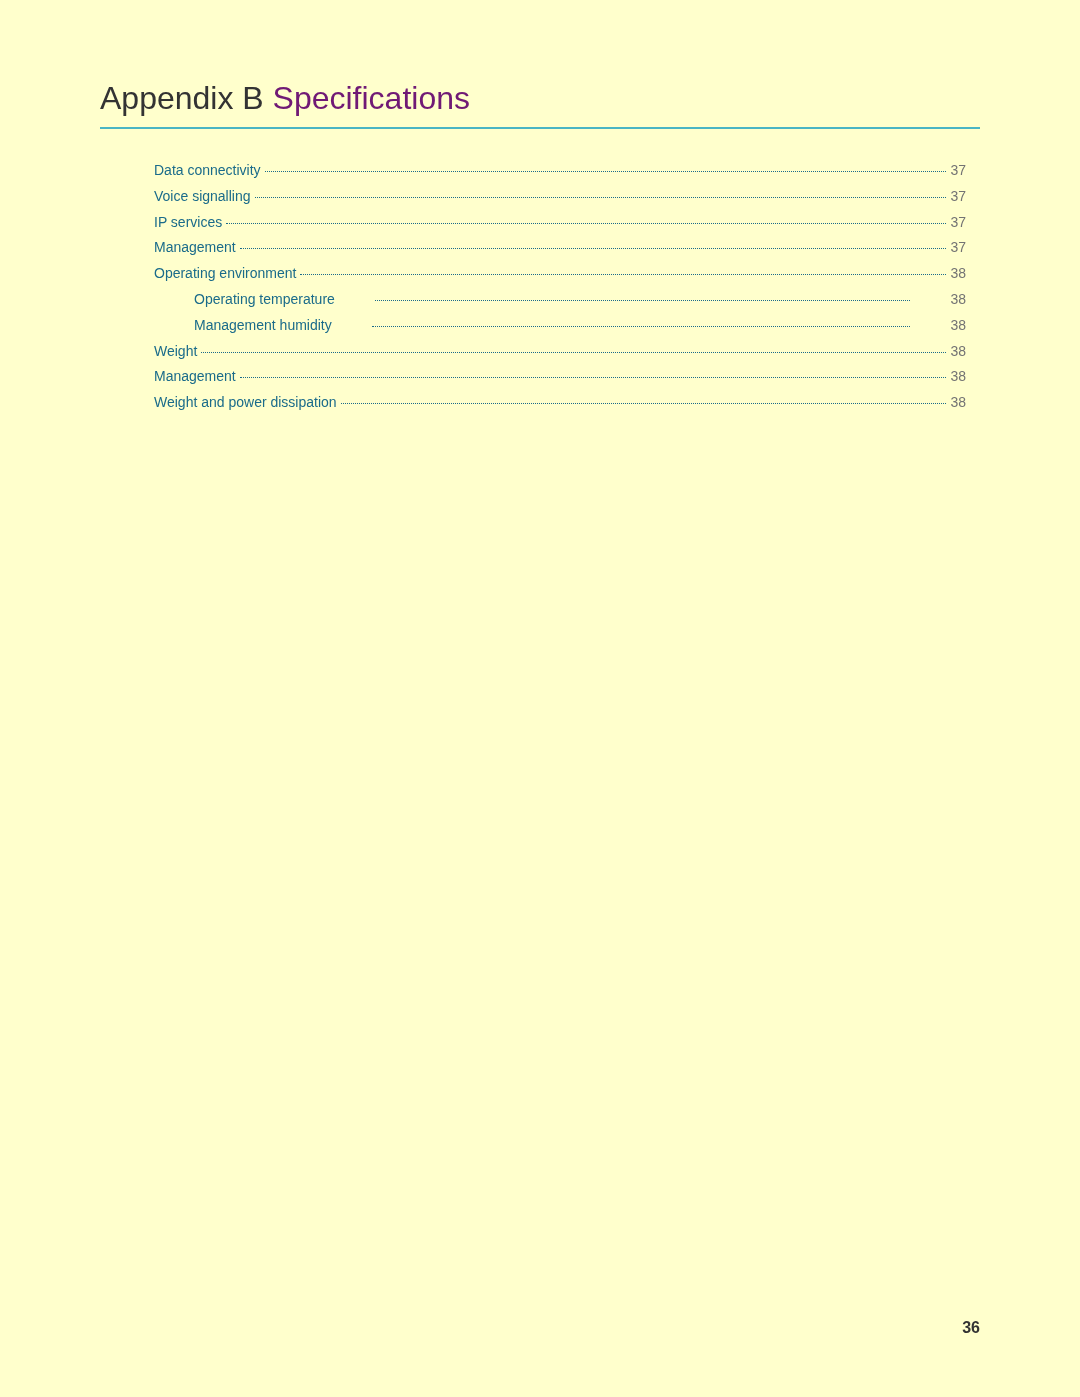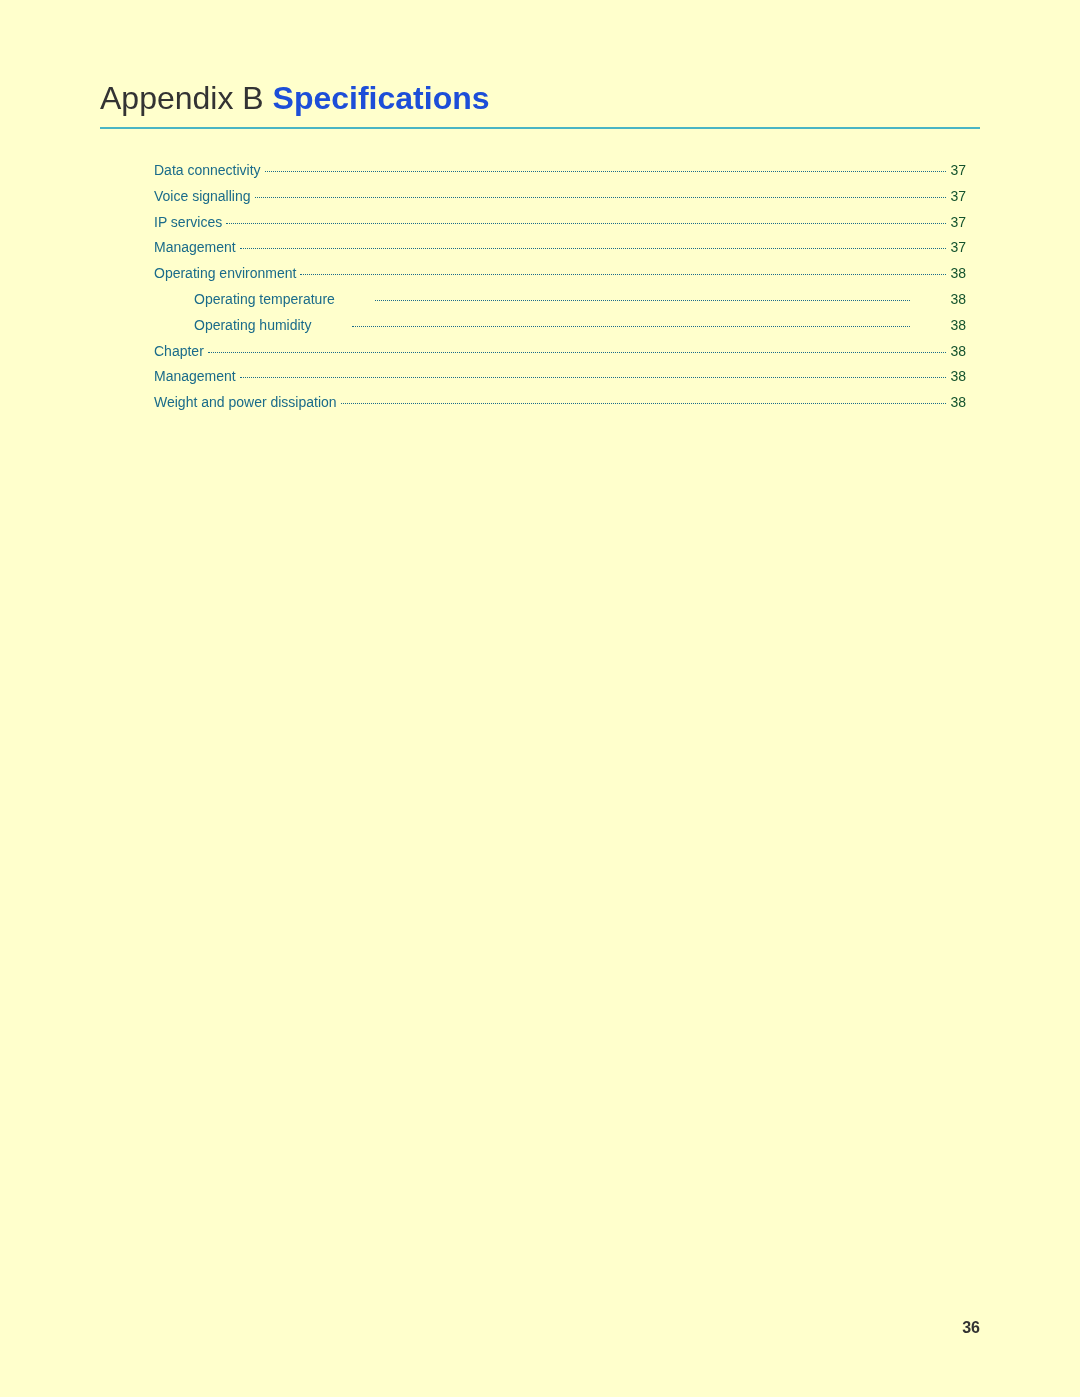--- a/index.html
+++ b/index.html
@@ -39,22 +39,22 @@
       padding-bottom: 10px;
     }
 
     .appendix-title {
       font-size: 32px;
       font-weight: normal;
       color: #333;
     }
 
     .appendix-title-bold {
-      font-weight: bold;
-      color: #1d4ed8;
+      font-weight: normal;
+      color: #701a75;
     }
 
     .chapter-contents-label {
       font-size: 16px;
       font-weight: bold;
       font-style: italic;
       color: #1a5c8a;
       margin-bottom: 12px;
       margin-top: 20px;
     }
@@ -91,21 +91,21 @@
     .toc-dots {
       flex: 1;
       border-bottom: 1px dotted #1a6b8a;
       margin: 0 4px;
       position: relative;
       top: -3px;
       min-width: 20px;
     }
 
     .toc-page {
-      color: #14532d;
+      color: #737373;
       font-size: 14px;
       white-space: nowrap;
     }
   </style>
 </head>
 <body>
 
 <div class="page">
 
   <div class="appendix-header">
@@ -140,26 +140,26 @@
         <a class="toc-link" href="#">Operating environment</a>
         <span class="toc-dots"></span>
         <span class="toc-page">38</span>
       </li>
       <li class="toc-item indent2">
         <a class="toc-link" href="#">Operating temperature</a>
         <span class="toc-dots"></span>
         <span class="toc-page">38</span>
       </li>
       <li class="toc-item indent2">
-        <a class="toc-link" href="#">Operating humidity</a>
+        <a class="toc-link" href="#">Management humidity</a>
         <span class="toc-dots"></span>
         <span class="toc-page">38</span>
       </li>
       <li class="toc-item indent1">
-        <a class="toc-link" href="#">Chapter</a>
+        <a class="toc-link" href="#">Weight</a>
         <span class="toc-dots"></span>
         <span class="toc-page">38</span>
       </li>
       <li class="toc-item indent1">
         <a class="toc-link" href="#">Management</a>
         <span class="toc-dots"></span>
         <span class="toc-page">38</span>
       </li>
       <li class="toc-item indent1">
         <a class="toc-link" href="#">Weight and power dissipation</a>

